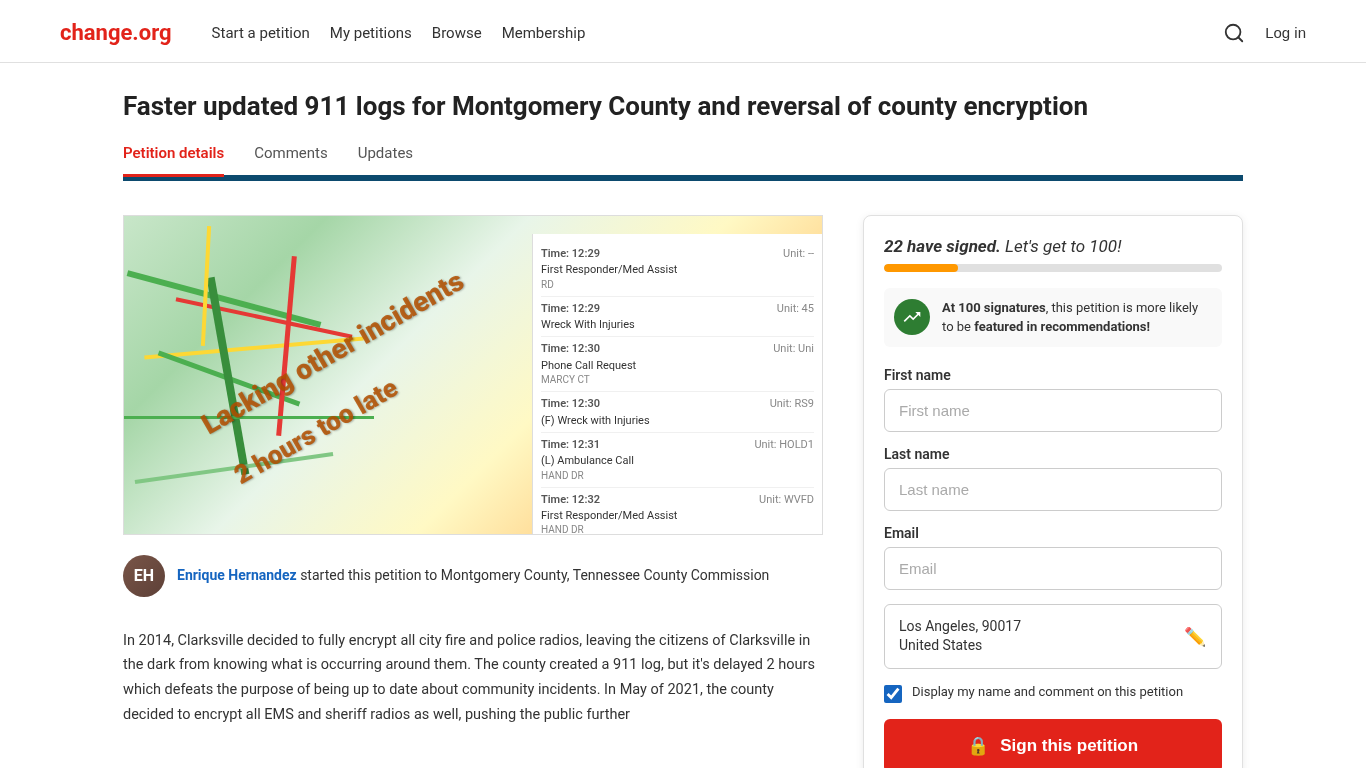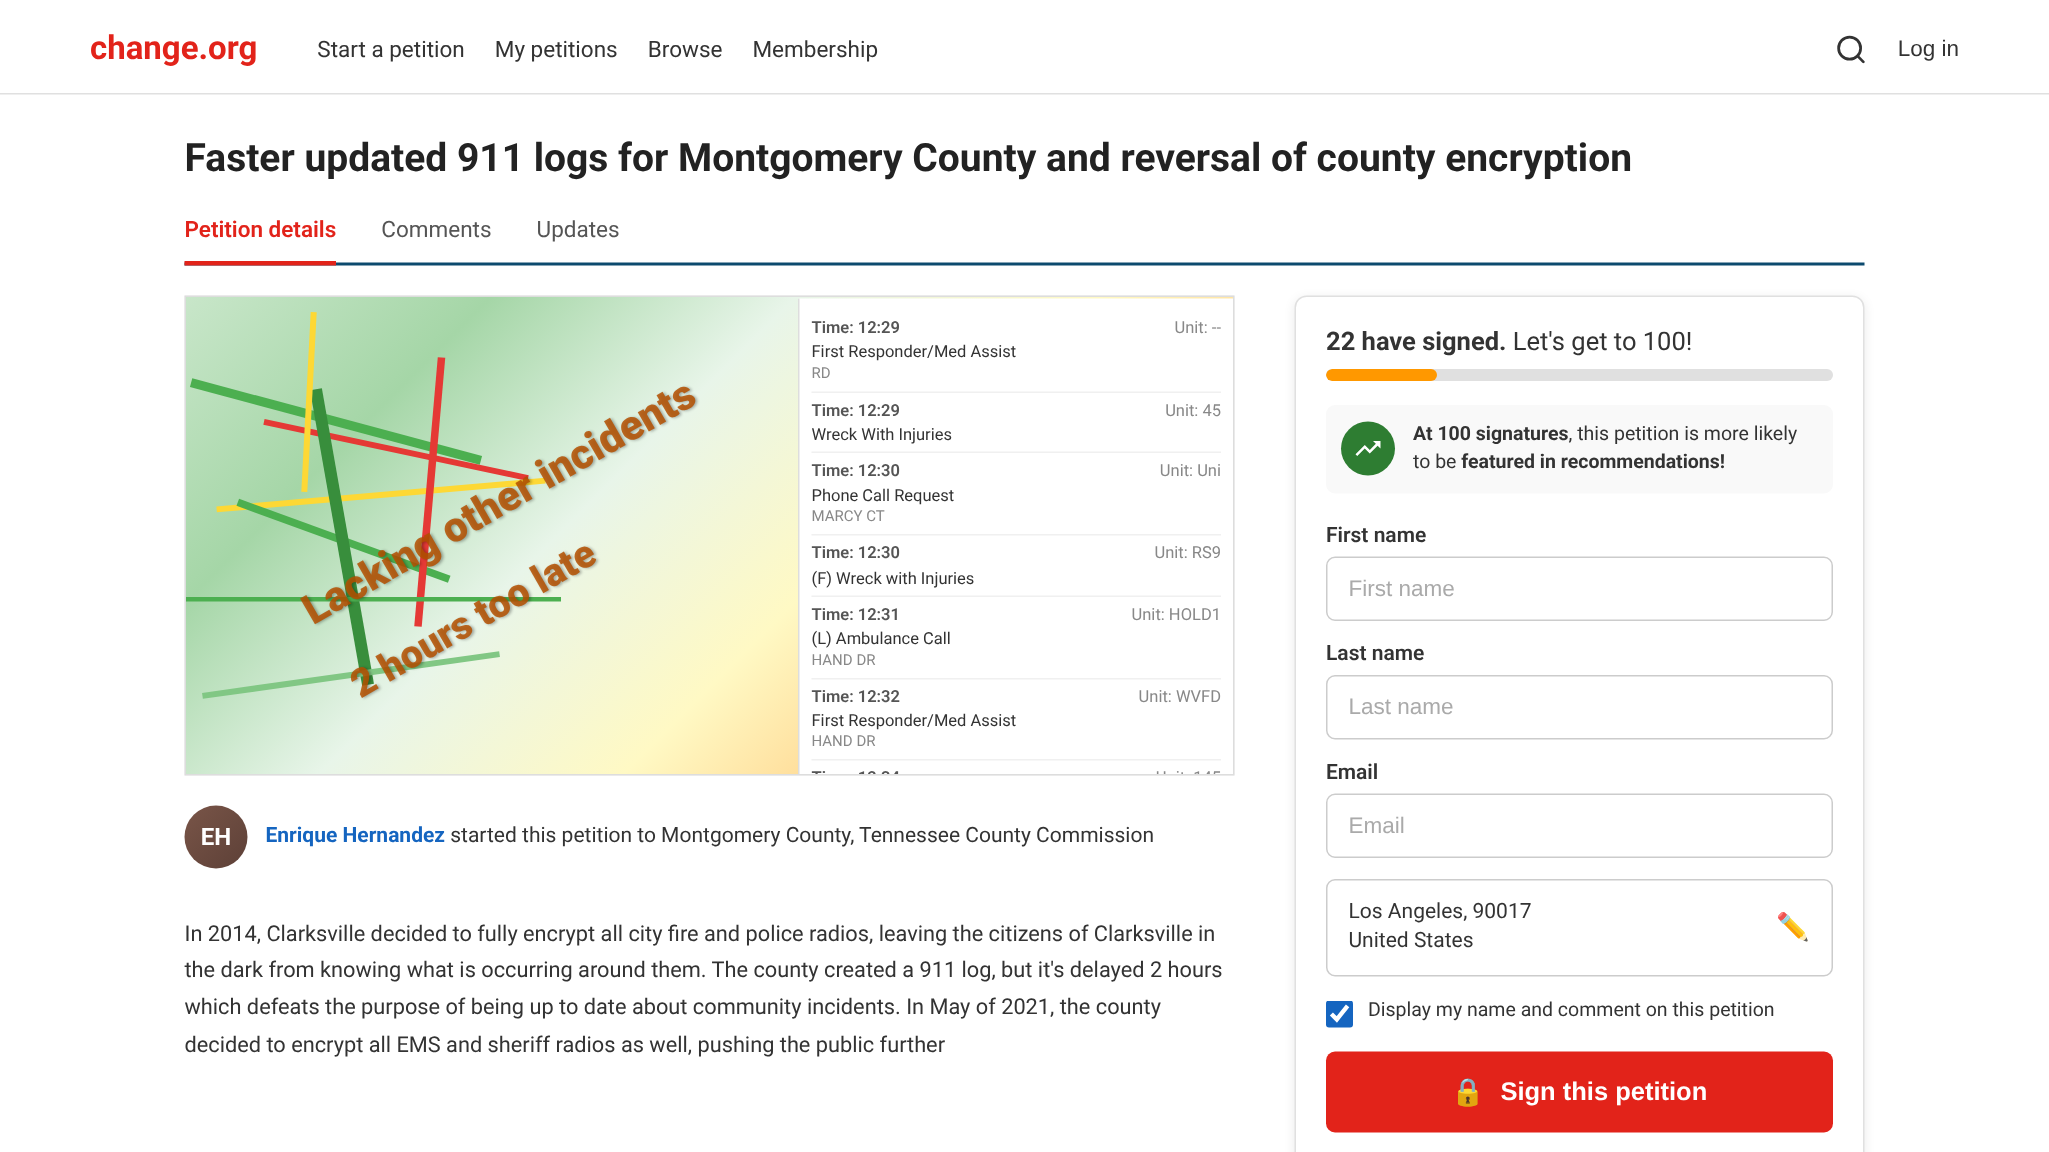--- a/index.html
+++ b/index.html
@@ -71,22 +71,22 @@
       font-weight: 700;
       color: #222;
       margin-bottom: 20px;
       line-height: 1.3;
     }
 
     
     .tabs {
       display: flex;
       gap: 30px;
-      border-bottom: 2px solid #0c4a6e;
-      margin-bottom: 20px;
+      border-bottom: 6px solid #0c4a6e;
+      margin-bottom: 34px;
     }
     .tab {
       font-size: 15px;
       padding-bottom: 12px;
       cursor: pointer;
       color: #555;
       border-bottom: 3px solid transparent;
       margin-bottom: -2px;
     }
     .tab.active {
@@ -146,21 +146,21 @@
       white-space: nowrap;
       left: 100px;
       top: 200px;
       text-shadow: 1px 1px 2px rgba(0,0,0,0.3);
     }
 
     
     .incident-panel {
       position: absolute;
       right: 0;
-      top: 1px;
+      top: 18px;
       width: 290px;
       height: 100%;
       background: #fff;
       border-left: 1px solid #ddd;
       padding: 8px;
       font-size: 11px;
       overflow: hidden;
       margin-left: 20px;
     }
     .incident-row {
@@ -238,20 +238,21 @@
       border-radius: 8px;
       padding: 20px;
       background: #fff;
       box-shadow: 0 2px 8px rgba(0,0,0,0.08);
     }
 
     .signature-count {
       font-size: 17px;
       color: #333;
       margin-bottom: 8px;
+      font-style: italic;
     }
     .signature-count strong {
       font-weight: 700;
     }
 
     
     .progress-bar-container {
       height: 8px;
       background: #e0e0e0;
       border-radius: 4px;

